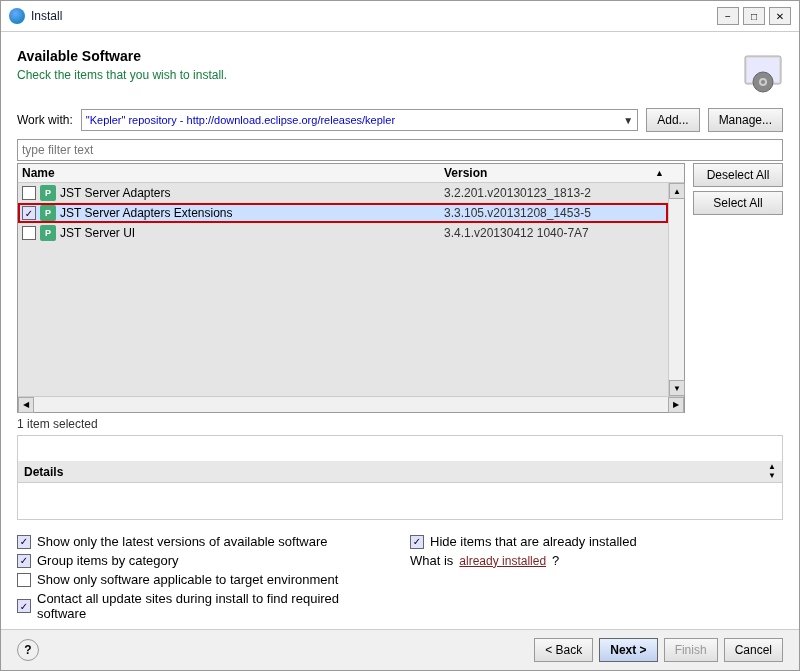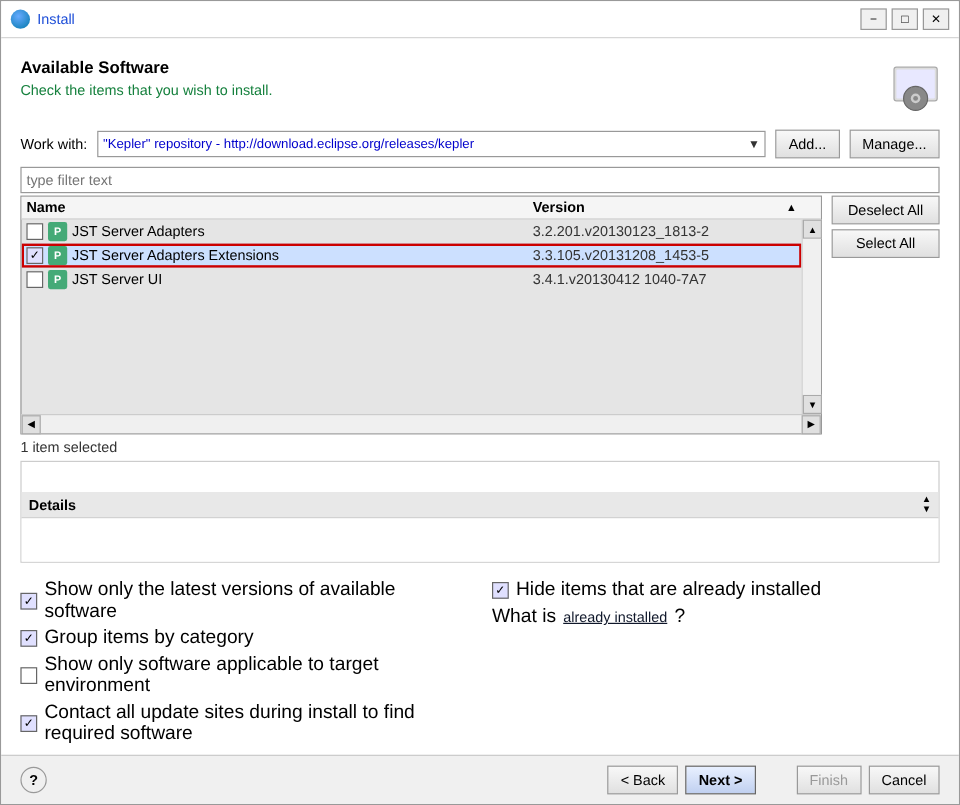--- a/index.html
+++ b/index.html
@@ -35,21 +35,21 @@
       gap: 6px;
     }
     .title-bar-icon {
       width: 16px;
       height: 16px;
       border-radius: 50%;
       background: radial-gradient(circle at 40% 35%, #6af, #07a);
     }
     .title-bar-title {
       font-size: 12px;
-      color: #1d4ed8;
+      color: #0f172a;
     }
     .title-bar-controls {
       display: flex;
       gap: 4px;
     }
     .title-btn {
       width: 22px;
       height: 18px;
       background: #f0f0f0;
       border: 1px solid #999;
@@ -324,24 +324,24 @@
       border: 1px solid #666;
       background: #fff;
       cursor: pointer;
       flex-shrink: 0;
       display: flex;
       align-items: center;
       justify-content: center;
       font-size: 10px;
     }
     .option-label {
-      font-size: 16px;
+      font-size: 13px;
     }
     .link {
-      color: #0f172a;
+      color: #7f1d1d;
       text-decoration: underline;
       cursor: pointer;
     }
     .bottom-bar {
       border-top: 1px solid #ccc;
       padding: 8px 16px;
       display: flex;
       align-items: center;
       justify-content: space-between;
       background: #f0f0f0;
@@ -548,17 +548,17 @@
     </div>
   </div>
 
   <div class="bottom-bar">
     <div class="bottom-left">
       <button class="help-btn">?</button>
     </div>
     <div class="bottom-buttons">
       <button class="btn">&lt; Back</button>
       <button class="btn btn-primary">Next &gt;</button>
-      <button class="btn" style="color:#999;margin-left:28px;">Finish</button>
+      <button class="btn" style="color:#999;">Finish</button>
       <button class="btn">Cancel</button>
     </div>
   </div>
 </div>
 
 </body></html>

